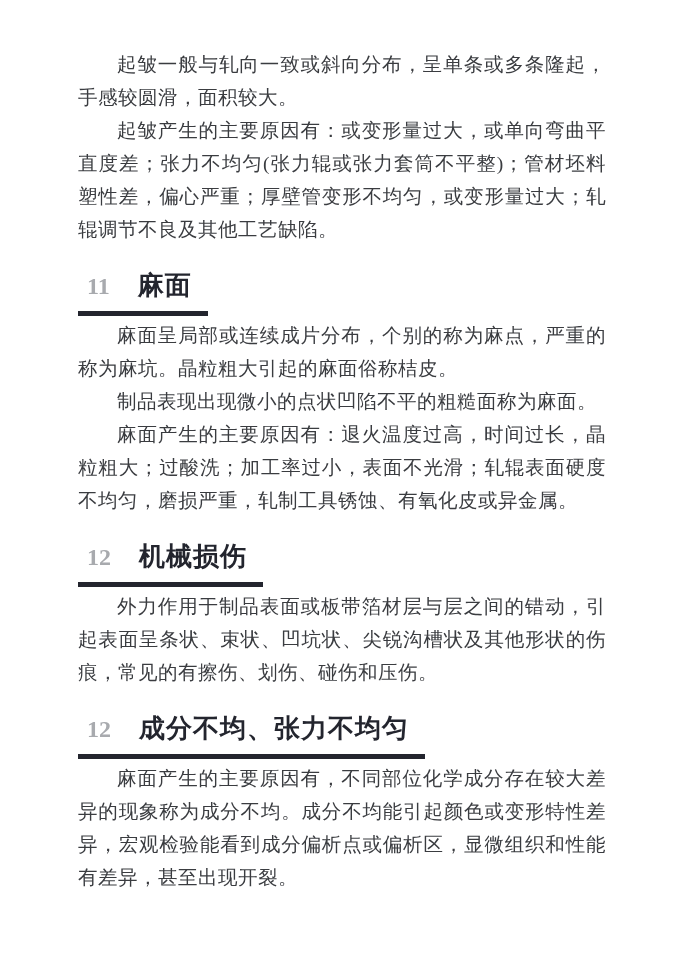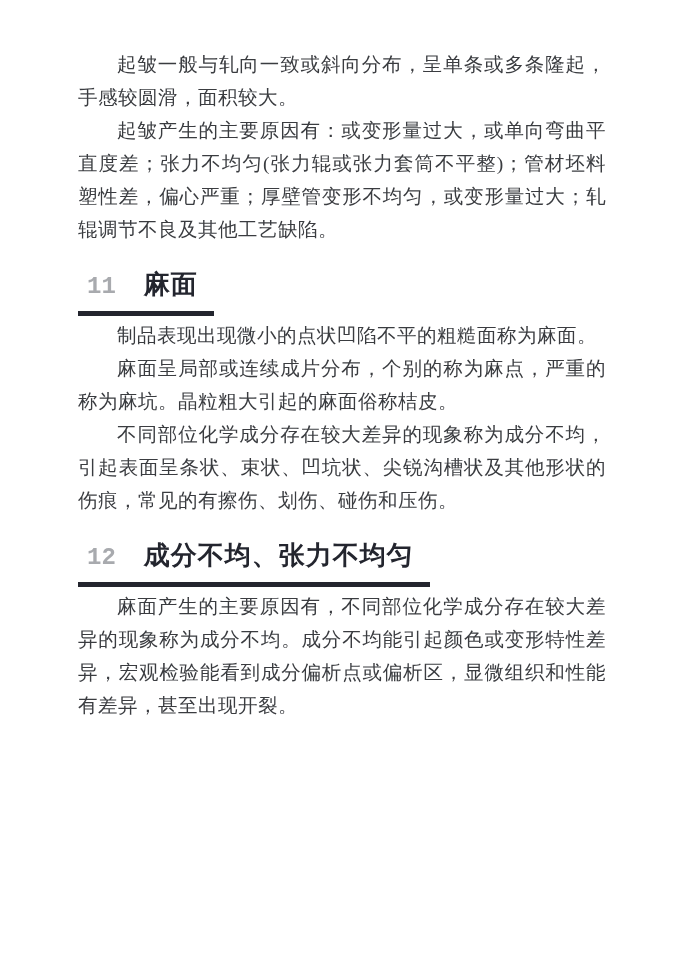--- a/index.html
+++ b/index.html
@@ -32,21 +32,21 @@
     letter-spacing:0.5px;
     font-family:"Liberation Serif","DejaVu Serif",serif;
   }
   .section { margin:0; }
   .section-heading {
     display:inline-block;
     margin:24px 0 3px 0;
     padding:0 16px 6px 9px;
     border-bottom:5px solid #23252e;
     line-height:32px;
-    font-family:Liberation Mono, monospace;
+    font-family:Liberation Serif, serif;
     white-space:nowrap;
   }
   .section-number {
     font-size:24px;
     font-weight:bold;
     color:#a8aaae;
     margin-right:28px;
   }
   .section-title {
     font-size:26px;
@@ -64,26 +64,30 @@
 
   <div class="content">
 
     <p class="body-par">起皱一般与轧向一致或斜向分布，呈单条或多条隆起，手感较圆滑，面积较大。</p>
     <p class="body-par">起皱产生的主要原因有：或变形量过大，或单向弯曲平直度差；张力不均匀(张力辊或张力套筒不平整)；管材坯料塑性差，偏心严重；厚壁管变形不均匀，或变形量过大；轧辊调节不良及其他工艺缺陷。</p>
 
     <div class="section">
       <div class="section-heading">
         <span class="section-number">11</span><span class="section-title">麻面</span>
       </div>
+      <p class="body-par">麻面呈局部或连续成片分布，个别的称为麻点，严重的称为麻坑。晶粒粗大引起的麻面俗称桔皮。</p>
       <p class="body-par">制品表现出现微小的点状凹陷不平的粗糙面称为麻面。</p>
-      <p class="body-par">麻面呈局部或连续成片分布，个别的称为麻点，严重的称为麻坑。晶粒粗大引起的麻面俗称桔皮。</p>
+      <p class="body-par">麻面产生的主要原因有：退火温度过高，时间过长，晶粒粗大；过酸洗；加工率过小，表面不光滑；轧辊表面硬度不均匀，磨损严重，轧制工具锈蚀、有氧化皮或异金属。</p>
     </div>
 
     <div class="section">
-      <p class="body-par">不同部位化学成分存在较大差异的现象称为成分不均，引起表面呈条状、束状、凹坑状、尖锐沟槽状及其他形状的伤痕，常见的有擦伤、划伤、碰伤和压伤。</p>
+      <div class="section-heading">
+        <span class="section-number">12</span><span class="section-title">机械损伤</span>
+      </div>
+      <p class="body-par">外力作用于制品表面或板带箔材层与层之间的错动，引起表面呈条状、束状、凹坑状、尖锐沟槽状及其他形状的伤痕，常见的有擦伤、划伤、碰伤和压伤。</p>
     </div>
 
     <div class="section">
       <div class="section-heading">
         <span class="section-number">12</span><span class="section-title">成分不均、张力不均匀</span>
       </div>
       <p class="body-par">麻面产生的主要原因有，不同部位化学成分存在较大差异的现象称为成分不均。成分不均能引起颜色或变形特性差异，宏观检验能看到成分偏析点或偏析区，显微组织和性能有差异，甚至出现开裂。</p>
     </div>
 
   </div>

